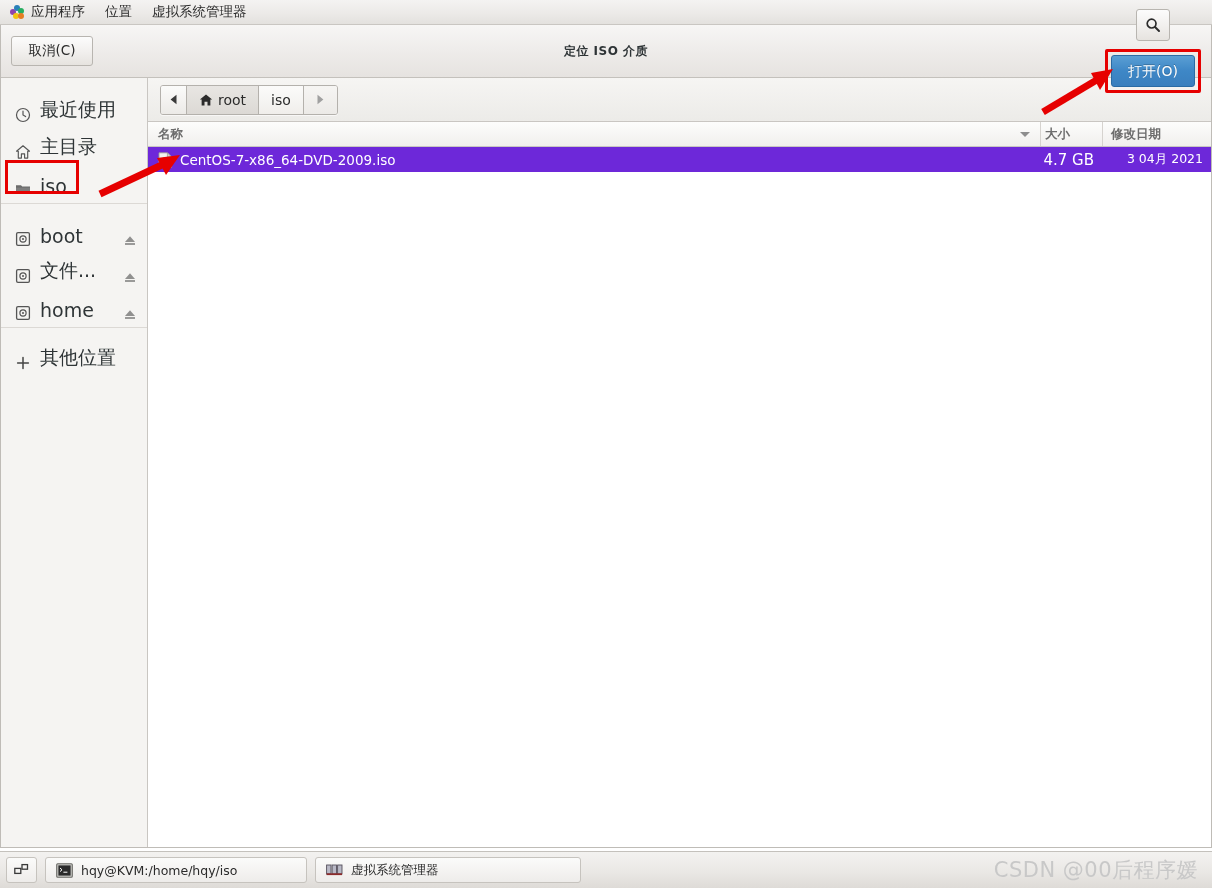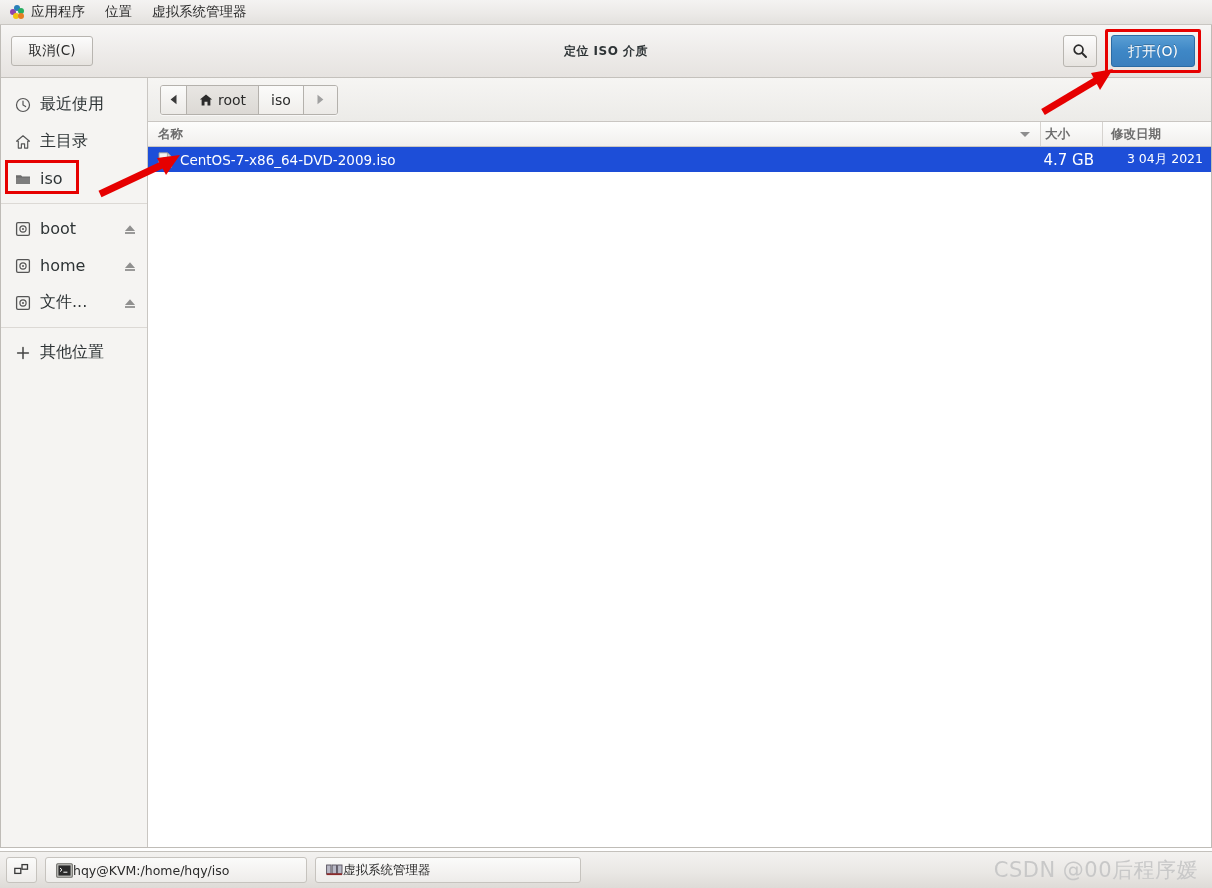--- a/index.html
+++ b/index.html
@@ -101,20 +101,21 @@
     cursor: pointer;
     line-height: 1.15;
   }
   .btn-cancel { min-width: 82px; }
   .hb-right {
     margin-left: auto;
     display: flex;
     align-items: center;
     gap: 8px;
     z-index: 3;
+    flex-direction: column;
   }
   .btn-search {
     width: 34px; height: 32px;
     display: flex; align-items: center; justify-content: center;
     padding: 0;
   }
   .btn-open {
     background: linear-gradient(to bottom, #5a9fd4 0%, #3e87c6 50%, #3a7fbe 100%);
     border: 1px solid #2b6ba4;
     color: #ffffff;
@@ -144,24 +145,24 @@
     min-width: 147px;
     background: #f5f4f2;
     border-right: 1px solid #c9c6c2;
     padding-top: 8px;
     box-sizing: border-box;
     position: relative;
   }
   .side-item {
     height: 37px;
     display: flex;
-    align-items: center;
+    align-items: flex-end;
     gap: 9px;
     padding: 0 10px 0 14px;
-    font-size: 16px;
+    font-size: 19px;
     color: #2e3436;
     cursor: pointer;
     box-sizing: border-box;
   }
   .side-item .label {
     flex: 1;
     white-space: nowrap;
     overflow: hidden;
   }
   .side-sep {
@@ -277,21 +278,21 @@
 
   
   .filelist { flex: 1; background: #ffffff; overflow: hidden; }
   .frow {
     display: flex;
     align-items: center;
     height: 25px;
     font-size: 13.5px;
     cursor: default;
   }
-  .frow.selected { background: #1d4ed8; color: #ffffff; }
+  .frow.selected { background: #6d28d9; color: #ffffff; }
   .frow .fname {
     flex: 1;
     display: flex;
     align-items: center;
     gap: 7px;
     padding-left: 10px;
     white-space: nowrap;
     overflow: hidden;
   }
   .frow .fsize {
@@ -319,21 +320,21 @@
     display: flex;
     align-items: center;
     padding: 0 6px;
     gap: 8px;
     box-sizing: border-box;
   }
   .tb-btn {
     height: 26px;
     display: flex;
     align-items: center;
-    gap: 0;
+    gap: 8px;
     padding: 0 10px;
     background: linear-gradient(to bottom, #fbfbfa, #eeecea);
     border: 1px solid #c6c3be;
     border-radius: 3px;
     font-size: 12.5px;
     color: #2b2b2b;
     cursor: pointer;
     box-sizing: border-box;
   }
   .tb-show { width: 31px; justify-content: center; padding: 0; }
@@ -438,34 +439,34 @@
           <rect x="2" y="10.1" width="10" height="1.8" fill="#6f6f6f"></rect>
         </svg>
       </div>
 
       <div class="side-item">
         <svg class="ic" viewBox="0 0 16 16">
           <rect x="1.6" y="1.6" width="12.8" height="12.8" rx="1.4" fill="none" stroke="#555" stroke-width="1.3"></rect>
           <circle cx="8" cy="8" r="3.1" fill="none" stroke="#555" stroke-width="1.2"></circle>
           <circle cx="8" cy="8" r="1" fill="#555"></circle>
         </svg>
-        <span class="label">home</span>
+        <span class="label">文件...</span>
         <svg class="eject" viewBox="0 0 14 14">
           <path d="M7 3.2 12 9H2z" fill="#6f6f6f"></path>
           <rect x="2" y="10.1" width="10" height="1.8" fill="#6f6f6f"></rect>
         </svg>
       </div>
 
       <div class="side-item">
         <svg class="ic" viewBox="0 0 16 16">
           <rect x="1.6" y="1.6" width="12.8" height="12.8" rx="1.4" fill="none" stroke="#555" stroke-width="1.3"></rect>
           <circle cx="8" cy="8" r="3.1" fill="none" stroke="#555" stroke-width="1.2"></circle>
           <circle cx="8" cy="8" r="1" fill="#555"></circle>
         </svg>
-        <span class="label">文件...</span>
+        <span class="label">home</span>
         <svg class="eject" viewBox="0 0 14 14">
           <path d="M7 3.2 12 9H2z" fill="#6f6f6f"></path>
           <rect x="2" y="10.1" width="10" height="1.8" fill="#6f6f6f"></rect>
         </svg>
       </div>
 
       <div class="side-sep"></div>
 
       <div class="side-item">
         <svg class="ic" viewBox="0 0 16 16">

